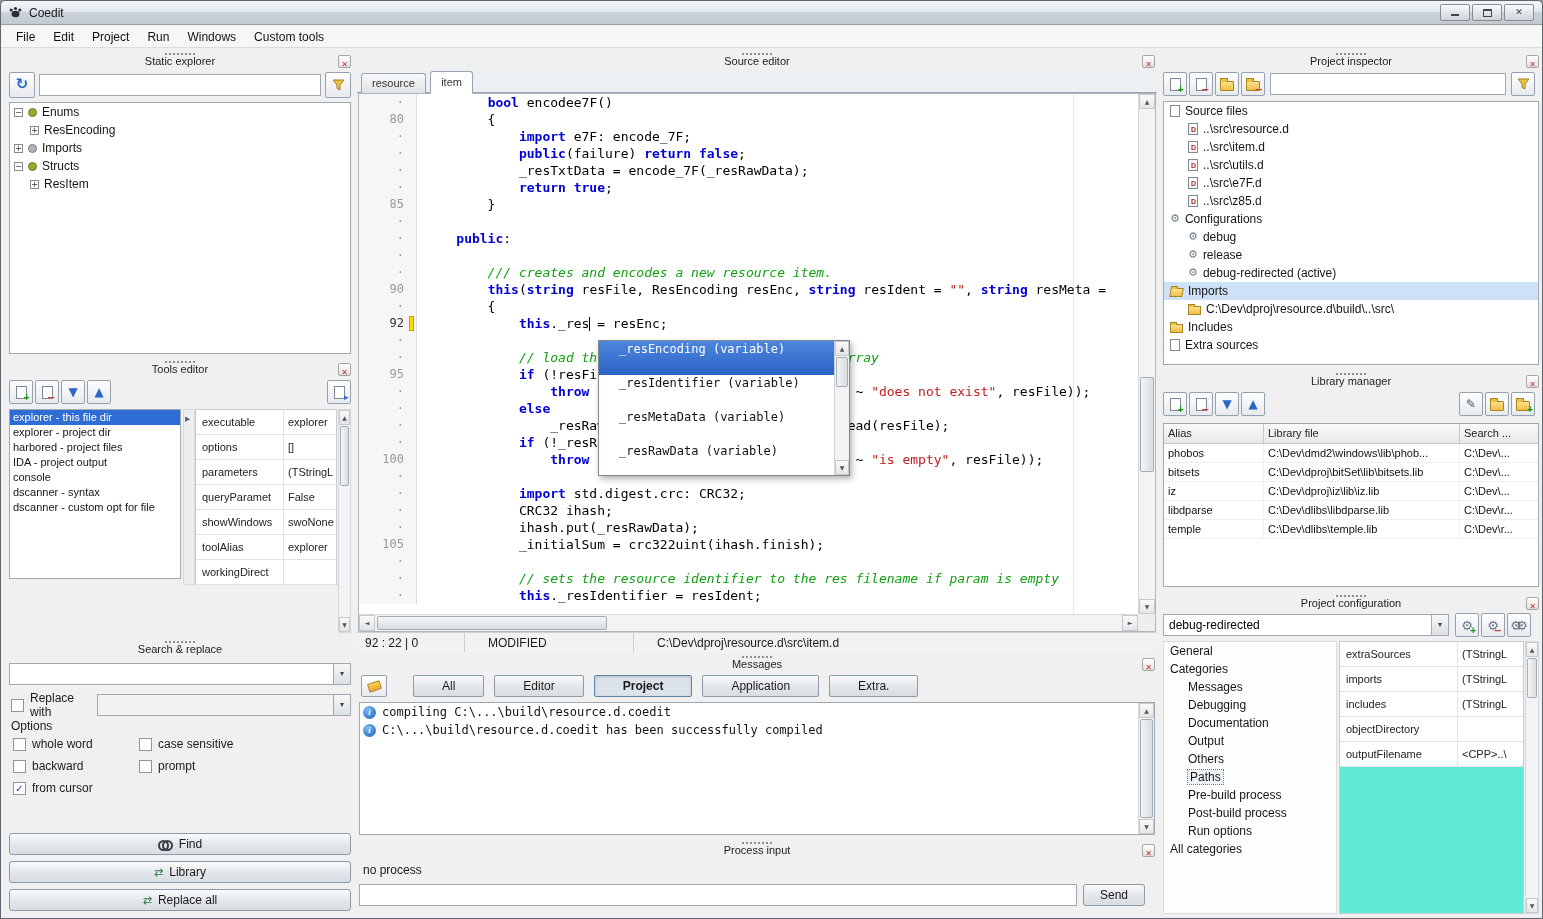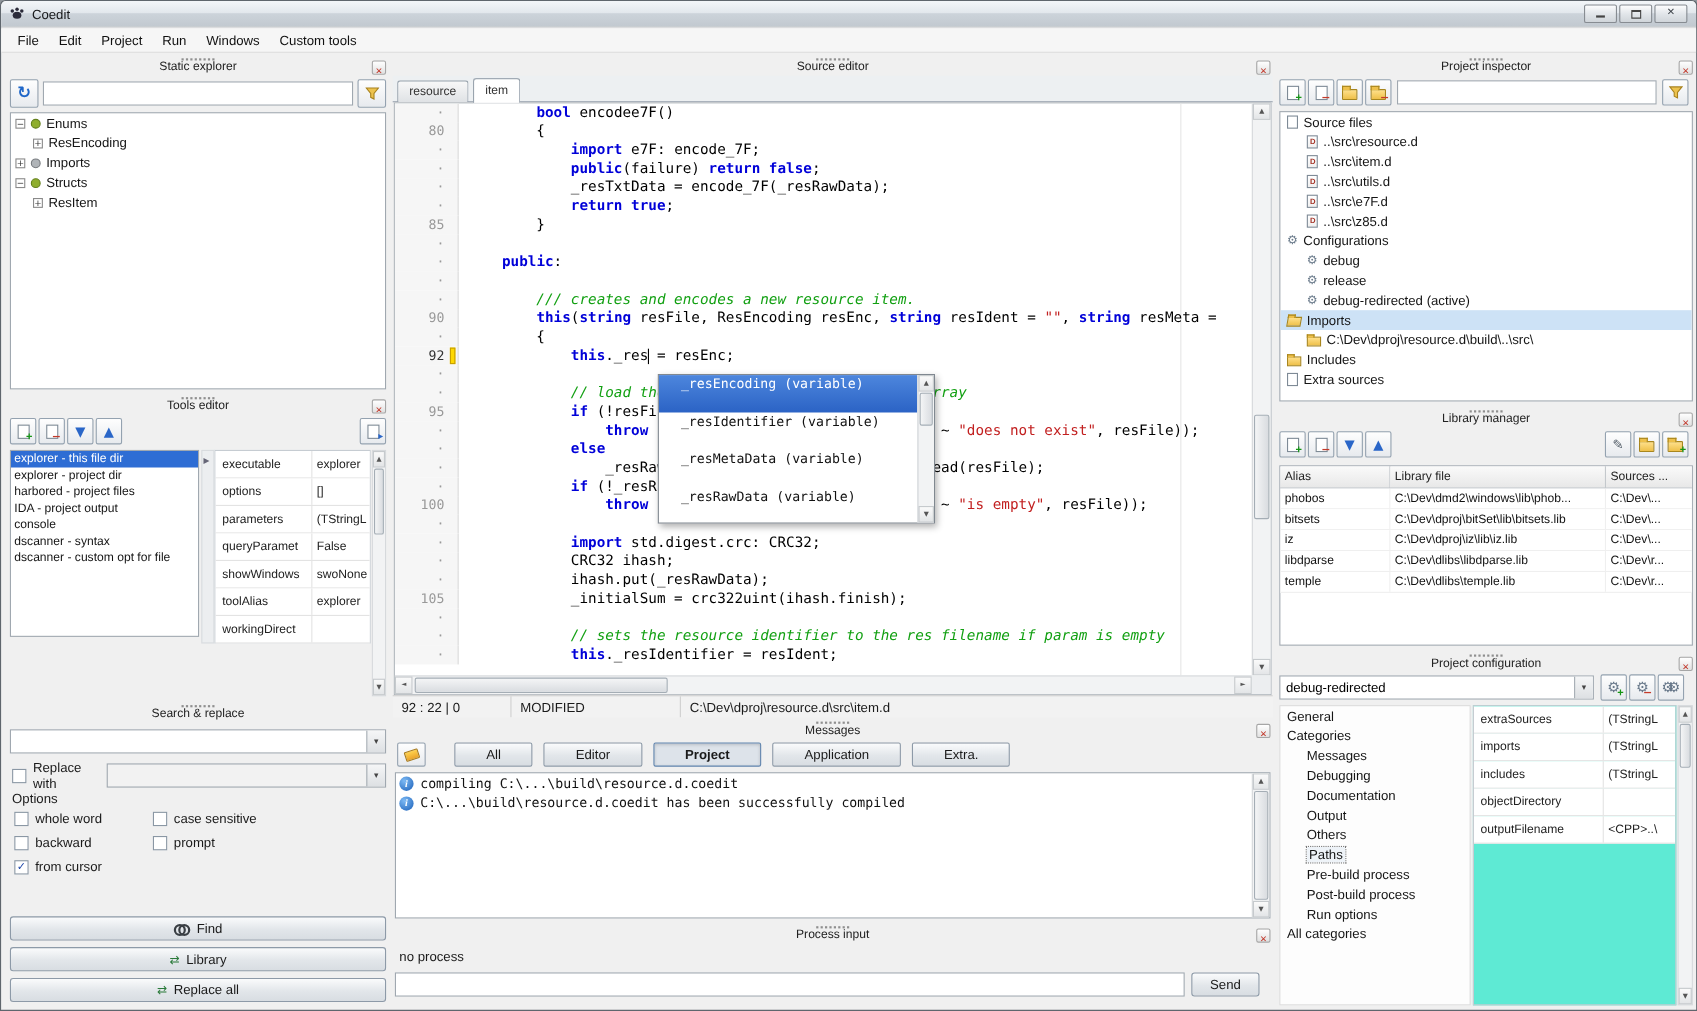--- a/index.html
+++ b/index.html
@@ -141,21 +141,21 @@
   .hs-btn{position:absolute;top:0;bottom:0;width:16px;border:1px solid #c6cacd;background:linear-gradient(#fafafa,#e3e5e7);display:flex;align-items:center;justify-content:center;}
   .hs-btn .gi{font-size:6px;color:#555;}
   .hs-thumb{position:absolute;top:1px;bottom:1px;left:18px;width:230px;border:1px solid #a4adb5;border-radius:2px;background:linear-gradient(#f4f5f6,#d9dce0);}
   .scroll-corner{position:absolute;right:0;bottom:0;width:17px;height:17px;background:#eceef0;}
   .comp-popup{position:absolute;left:239px;top:246px;width:252px;height:136px;background:#fff;border:1px solid #808890;box-shadow:2px 3px 6px rgba(0,0,0,.3);z-index:5;}
   .comp-items{position:absolute;left:0;top:0;right:15px;bottom:0;overflow:hidden;}
   .comp-item{height:34px;line-height:17px;padding-left:20px;font:12px/17px "DejaVu Sans Mono",monospace;color:#111;white-space:nowrap;}
   .comp-item.sel{background:linear-gradient(#4d86dd,#2b63c5);color:#fff;}
   .comp-scroll{position:absolute;right:0;top:0;bottom:0;width:15px;background:#f2f3f4;border-left:1px solid #d0d4d8;}
   .comp-scroll .sb-thumb{top:16px;height:30px;}
-  .statusbar{position:absolute;left:0;bottom:0;right:0;height:20px;background:#f2f2f2;border-top:1px solid #cfcfcf;display:flex;align-items:center;font-size:12px;color:#1a1a1a;}
+  .statusbar{position:absolute;left:0;bottom:0;right:0;height:20px;background:#f2f2f2;border-top:1px solid #cfcfcf;display:flex;align-items:center;font-size:12px;color:#1a1a1a;gap:15px;}
   .status-cell{height:100%;display:flex;align-items:center;padding:0 8px;border-right:1px solid #cfcfcf;white-space:nowrap;overflow:hidden;}
   .status-cell.c1{width:108px;flex:none;}
   .status-cell.c2{width:154px;flex:none;}
   .status-cell.c3{flex:1;border-right:none;}
 
   
   .msg-toolbar{position:absolute;left:4px;top:20px;right:2px;height:24px;display:flex;align-items:center;}
   .msg-toolbar .tbtn{width:26px;height:22px;margin-right:26px;}
   .msg-filters{display:flex;gap:10px;}
   .filter-btn{height:22px;line-height:20px;padding:0 28px;border:1px solid #8d9aa8;border-radius:2px;background:linear-gradient(#fafbfc,#e2e6ea 55%,#d8dde2);font-size:12px;color:#1a1a1a;}
@@ -766,21 +766,21 @@
           <span class="ic-folder"></span>
         </div>
       <div class="tbtn">
           <span class="ic-folder plus"></span>
         </div>
     </div>
     <div class="lm-table">
       <div class="lib-head" id="lib-head">
           <div class="lib-hcell libc0">Alias</div>
           <div class="lib-hcell libc1">Library file</div>
-          <div class="lib-hcell libc2">Sources ...</div>
+          <div class="lib-hcell libc2">Search ...</div>
         </div>
       <div id="lib-body">
           <div class="lib-row">
             <div class="lib-cell libc0">phobos</div>
             <div class="lib-cell libc1">C:\Dev\dmd2\windows\lib\phob...</div>
             <div class="lib-cell libc2">C:\Dev\...</div>
           </div>
           <div class="lib-row">
             <div class="lib-cell libc0">bitsets</div>
             <div class="lib-cell libc1">C:\Dev\dproj\bitSet\lib\bitsets.lib</div>

